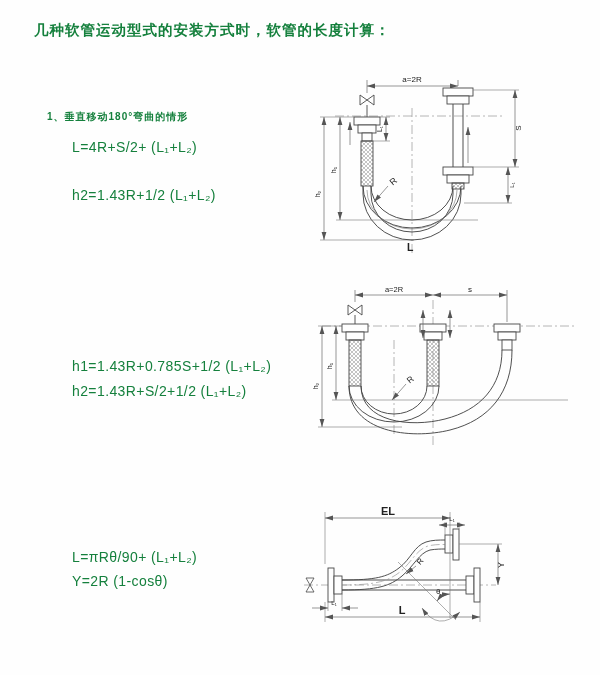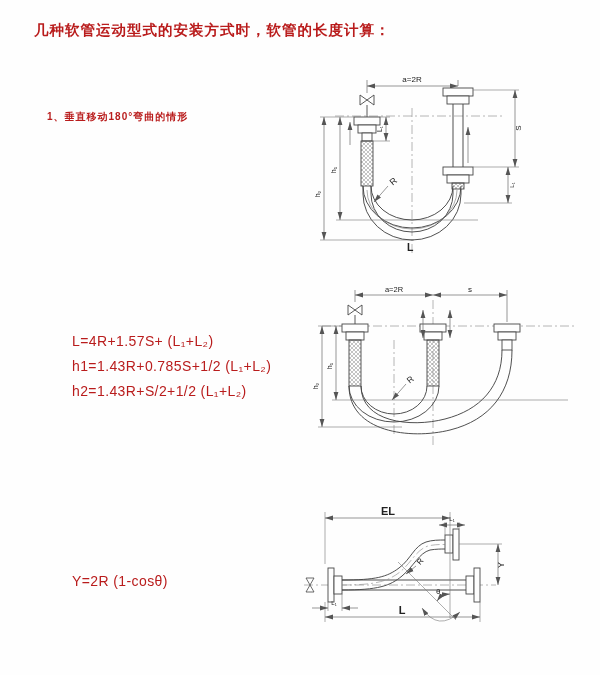--- a/index.html
+++ b/index.html
@@ -1,37 +1,39 @@
 <!DOCTYPE html>
 <html><head>
 <meta charset="utf-8">
 <style>
   html,body{margin:0;padding:0;background:#e8e8e8;}
   #page{position:relative;width:600px;height:675px;background:#fefefe;overflow:hidden;
-        font-family:"Liberation Sans","DejaVu Sans",sans-serif;color:#b91c1c;}
+        font-family:"Liberation Sans","DejaVu Sans",sans-serif;color:#15803d;}
   .title{position:absolute;left:34px;top:21px;font-size:14.5px;font-weight:700;letter-spacing:1px;}
   .sec-heading{position:absolute;font-size:10px;font-weight:700;letter-spacing:1px;white-space:nowrap;}
   .formula{position:absolute;font-size:14px;font-weight:400;letter-spacing:.4px;white-space:nowrap;}
   svg{position:absolute;overflow:visible;}
   svg text{font-family:"Liberation Sans","DejaVu Sans",sans-serif;fill:#222;}
   .dim{stroke:#6b6b6b;stroke-width:.7;fill:none;}
   .thin{stroke:#777;stroke-width:.6;fill:none;}
   .tube{stroke:#474747;stroke-width:.95;fill:none;}
   .fit{stroke:#474747;stroke-width:.9;fill:#fefefe;}
   .braid{stroke:#474747;stroke-width:.9;}
   .cl{stroke:#8f8f8f;stroke-width:.65;fill:none;stroke-dasharray:9 3 2 3;}
 </style>
 </head>
 <body>
 
 <div id="page">
 
   <div class="title">几种软管运动型式的安装方式时，软管的长度计算：</div>
 
   <div class="sec-heading" style="left:47px;top:110px">1、垂直移动180°弯曲的情形</div>
+  <div class="formula" style="left:72px;top:139px">L=4R+S/2+ (L₁+L₂)</div>
+  <div class="formula" style="left:72px;top:187px">h2=1.43R+1/2 (L₁+L₂)</div>
 
   <svg style="left:310px;top:70px" width="280" height="198" viewBox="0 0 280 198">
     <defs>
       <pattern id="hz1" patternUnits="userSpaceOnUse" width="4" height="4">
         <path d="M0,4 L4,0 M0,0 L4,4" stroke="#8a8a8a" stroke-width="0.5"></path>
       </pattern>
       <marker id="ar1" markerUnits="userSpaceOnUse" markerWidth="8" markerHeight="6" viewBox="0 0 10 6" refX="10" refY="3" orient="auto-start-reverse">
         <path d="M0,0 L10,3 L0,6 z" fill="#555"></path>
       </marker>
     </defs>
@@ -116,21 +118,20 @@
     </g>
 
     <g>
       <text font-size="9" transform="rotate(-40 84 111)" x="80" y="114">R</text>
       <line class="dim" x1="78" y1="116" x2="64" y2="132" marker-end="url(#ar1)"></line>
     </g>
 
     <text x="97" y="181" font-size="10.5" font-weight="600">L</text>
   </svg>
 
-  <div class="formula" style="left:72px;top:333px">L=4R+1.57S+ (L₁+L₂)</div>
   <div class="formula" style="left:72px;top:358px">h1=1.43R+0.785S+1/2 (L₁+L₂)</div>
   <div class="formula" style="left:72px;top:383px">h2=1.43R+S/2+1/2 (L₁+L₂)</div>
 
   <svg style="left:310px;top:282px" width="290" height="180" viewBox="0 0 290 180">
     <defs>
       <pattern id="hz2" patternUnits="userSpaceOnUse" width="4" height="4">
         <path d="M0,4 L4,0 M0,0 L4,4" stroke="#8a8a8a" stroke-width="0.5"></path>
       </pattern>
       <marker id="ar2" markerUnits="userSpaceOnUse" markerWidth="8" markerHeight="6" viewBox="0 0 10 6" refX="10" refY="3" orient="auto-start-reverse">
         <path d="M0,0 L10,3 L0,6 z" fill="#555"></path>
@@ -198,20 +199,21 @@
       <path class="tube" d="M39,104 C39,150 100,158 140,148 C180,138 202,110 202,68"></path>
       <path class="tube" d="M51,104 C51,140 100,146 135,137 C170,128 192,105 192,68"></path>
     </g>
 
     <g>
       <text font-size="8.5" transform="rotate(-40 101 97)" x="97" y="100">R</text>
       <line class="dim" x1="96" y1="102" x2="82" y2="118" marker-end="url(#ar2)"></line>
     </g>
   </svg>
 
+  <div class="formula" style="left:72px;top:549px">L=πRθ/90+ (L₁+L₂)</div>
   <div class="formula" style="left:72px;top:573px">Y=2R (1-cosθ)</div>
 
   <svg style="left:298px;top:500px" width="302" height="160" viewBox="0 0 302 160">
     <defs>
       <marker id="ar3" markerUnits="userSpaceOnUse" markerWidth="8" markerHeight="6" viewBox="0 0 10 6" refX="10" refY="3" orient="auto-start-reverse">
         <path d="M0,0 L10,3 L0,6 z" fill="#555"></path>
       </marker>
     </defs>
 
     <line class="cl" x1="6" y1="85" x2="198" y2="85"></line>

